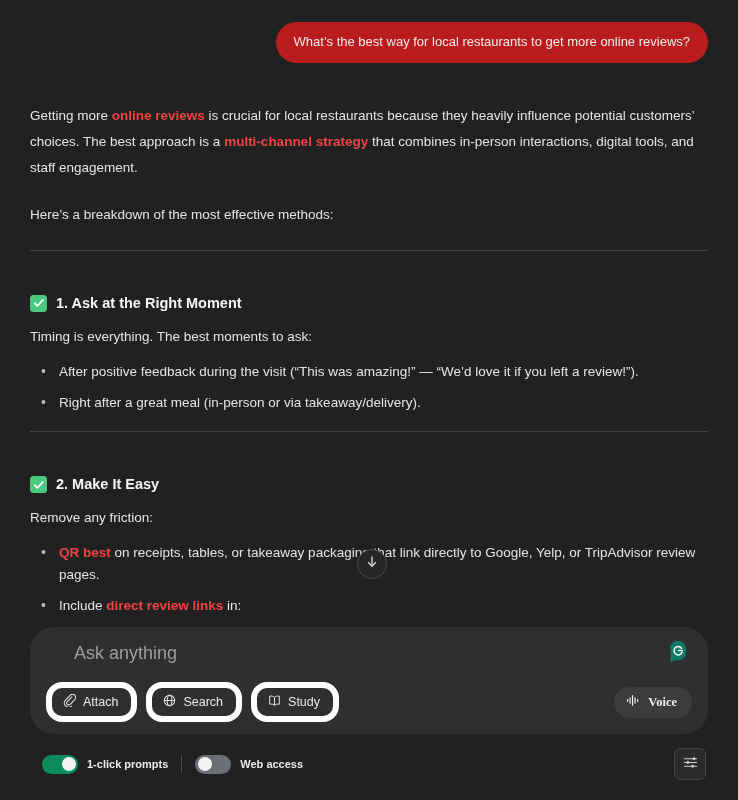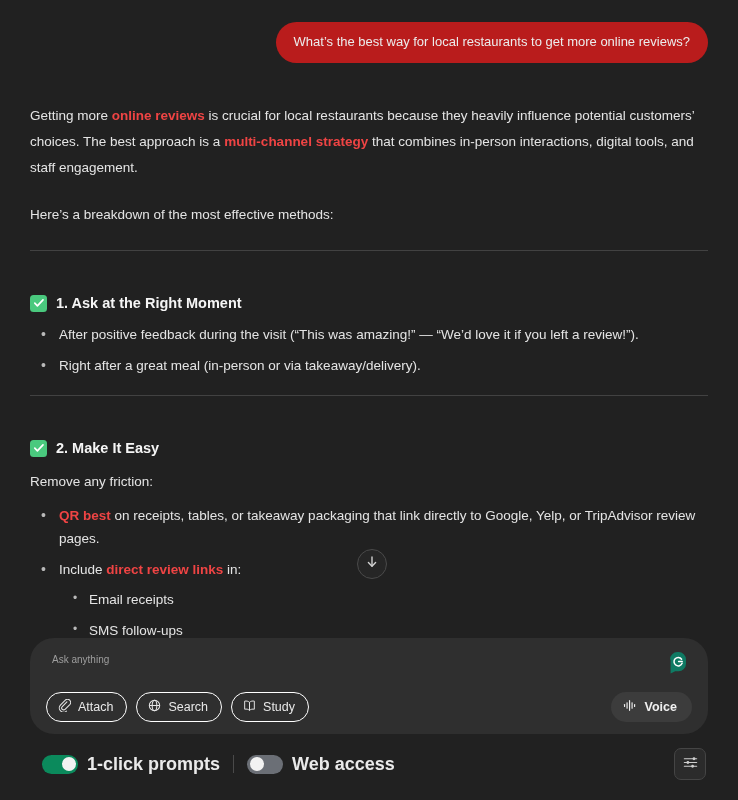--- a/index.html
+++ b/index.html
@@ -139,58 +139,60 @@
     position: relative;
   }
   .placeholder-row {
     display: flex;
     align-items: flex-start;
     justify-content: space-between;
     padding: 2px 2px 0 6px;
   }
   .placeholder {
     color: #9e9e9e;
-    font-size: 10px;
+    font-size: 18px;
+    margin-left: 22px;
   }
   .brand-logo {
     width: 24px; height: 24px;
     flex: 0 0 auto;
     margin-top: -4px;
   }
   .tool-row {
     display: flex;
     align-items: center;
     margin-top: 18px;
     gap: 9px;
   }
   .pill {
     display: flex;
     align-items: center;
     gap: 7px;
-    border: 1px solid #ffffff;
+    border: 6px solid #ffffff;
     border-radius: 16px;
     padding: 6px 13px 6px 11px;
     font-size: 12.5px;
     color: #e8e8e8;
     cursor: pointer;
     background: transparent;
   }
   .pill svg { flex: 0 0 auto; }
   .spacer { flex: 1; }
   .voice-btn {
     display: flex;
     align-items: center;
     gap: 7px;
     background: #3c3c3c;
     border-radius: 16px;
     padding: 7px 15px 7px 12px;
     font-size: 12.5px;
     font-weight: bold;
     color: #f0f0f0;
     cursor: pointer;
+    font-family: Liberation Serif, serif;
   }
 
   
   #bottom-bar {
     display: flex;
     align-items: center;
     padding: 14px 2px 10px 12px;
   }
   .toggle-group {
     display: flex;
@@ -209,21 +211,21 @@
   .knob {
     position: absolute;
     top: 2.5px;
     width: 14px; height: 14px;
     border-radius: 50%;
     background: #f2f2f2;
   }
   .switch.on  .knob { right: 2.5px; }
   .switch.off .knob { left: 2.5px; }
   .toggle-label {
-    font-size: 18px;
+    font-size: 11px;
     font-weight: bold;
     color: #eaeaea;
     white-space: nowrap;
   }
   .vsep {
     width: 1px;
     height: 18px;
     background: #4a4a4a;
     margin: 0 13px;
   }
@@ -258,20 +260,21 @@
         <div>
           <div class="divider"></div>
           <div class="section-head">
             <span class="check-badge">
               <svg width="12" height="12" viewBox="0 0 12 12">
                 <path d="M1.8 6.2 L4.4 8.8 L10 2.8" stroke="#ffffff" stroke-width="1.7" fill="none" stroke-linecap="round" stroke-linejoin="round"></path>
               </svg>
             </span>
             <span class="section-title">1. Ask at the Right Moment</span>
           </div>
+          <div class="lead">Timing is everything. The best moments to ask:</div>
           <ul>
             <li class="bullet"><span>After positive feedback during the visit (“This was amazing!” — “We’d love it if you left a review!”).</span></li>
             <li class="bullet"><span>Right after a great meal (in-person or via takeaway/delivery).</span></li>
           </ul>
         </div>
         <div>
           <div class="divider"></div>
           <div class="section-head">
             <span class="check-badge">
               <svg width="12" height="12" viewBox="0 0 12 12">

